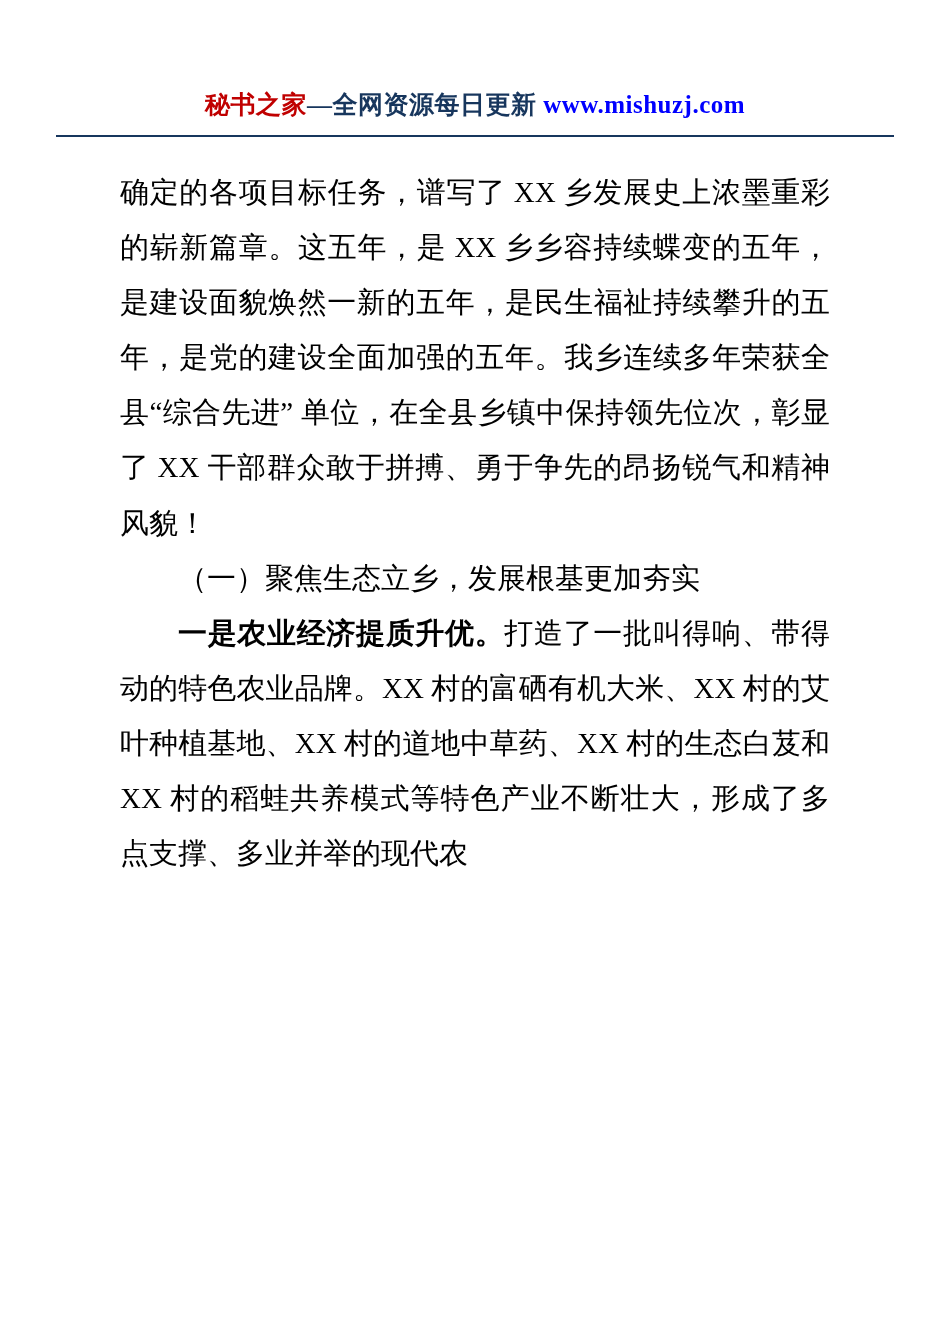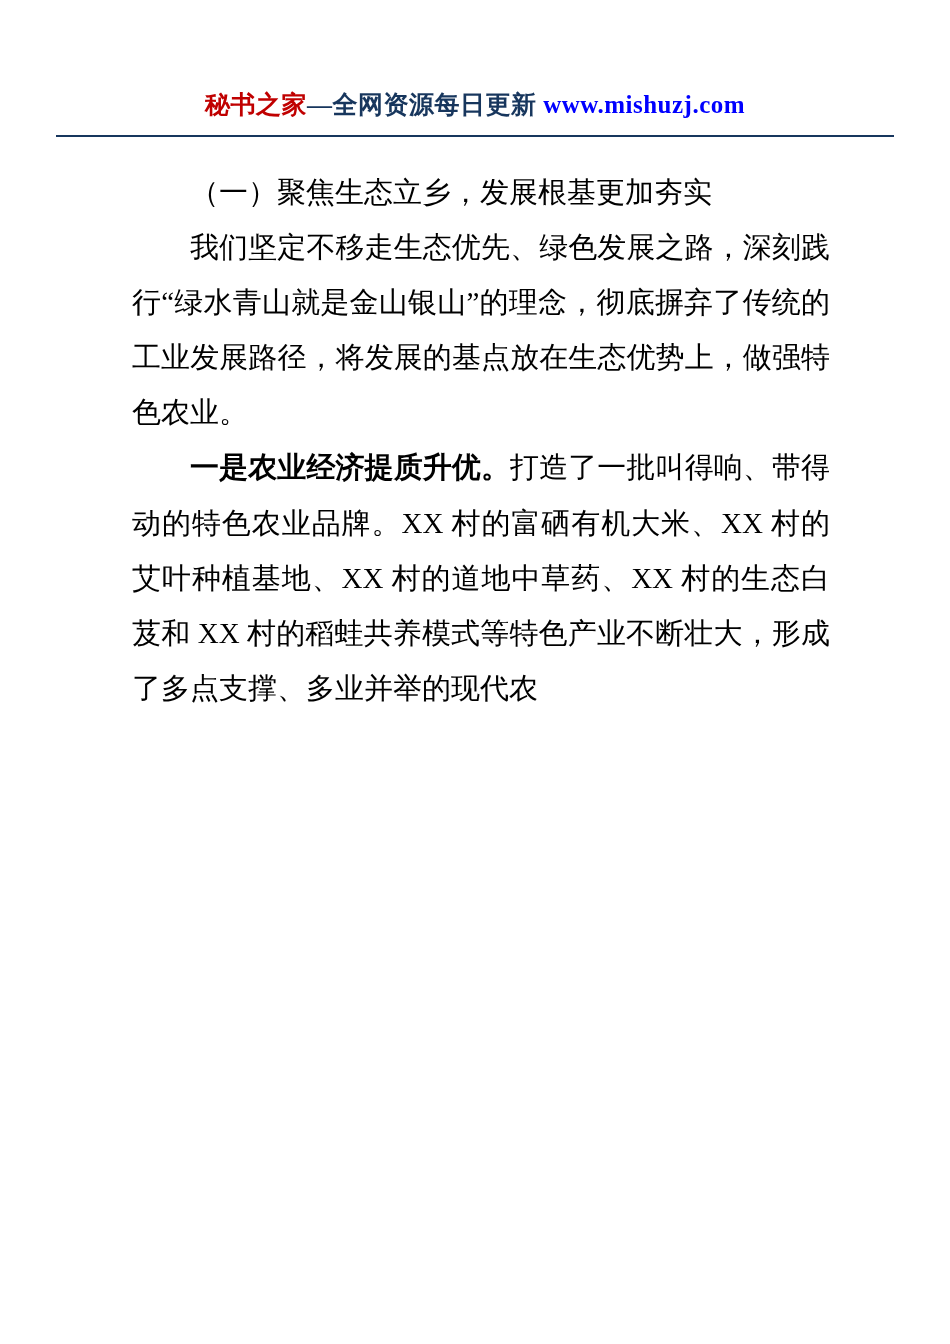--- a/index.html
+++ b/index.html
@@ -36,44 +36,44 @@
     height: 0;
   }
   .doc-body {
     margin: 28px 120px 0 120px;
     font-size: 29px;
     line-height: 1.9;
     text-align: justify;
     text-justify: inter-ideograph;
   }
   .doc-body p { margin: 0; }
-  .doc-body p.indent { text-indent: 2em; margin-left: 12px; }
+  .doc-body p.indent { text-indent: 2em; }
   .bold { font-weight: bold; }
 </style>
 </head>
 <body>
 
 <div class="page">
 
   <div class="doc-header">
     <span class="brand">秘书之家</span><span class="tagline">—全网资源每日更新 </span><span class="site-url">www.mishuzj.com</span>
   </div>
 
   <hr class="header-divider">
 
   <div class="doc-body">
 
+    <p>
+      <span>确定的各项目标任务，谱写了 XX 乡发展史上浓墨重彩的崭新篇章。这五年，是 XX 乡乡容持续蝶变的五年，是建设面貌焕然一新的五年，是民生福祉持续攀升的五年，是党的建设全面加强的五年。我乡连续多年荣获全县“综合先进” 单位，在全县乡镇中保持领先位次，彰显了 XX 干部群众敢于拼搏、勇于争先的昂扬锐气和精神风貌！</span>
+    </p>
 
     <p class="indent">
       <span>（一）聚焦生态立乡，发展根基更加夯实</span>
     </p>
 
-    <p class="indent">
-      <span>我们坚定不移走生态优先、绿色发展之路，深刻践行“绿水青山就是金山银山”的理念，彻底摒弃了传统的工业发展路径，将发展的基点放在生态优势上，做强特色农业。</span>
-    </p>
 
 
     <p class="indent">
       <span class="bold">一是农业经济提质升优。</span><span>打造了一批叫得响、带得动的特色农业品牌。XX 村的富硒有机大米、XX 村的艾叶种植基地、XX 村的道地中草药、XX 村的生态白芨和 XX 村的稻蛙共养模式等特色产业不断壮大，形成了多点支撑、多业并举的现代农</span>
     </p>
 
   </div>
 
 </div>
 

